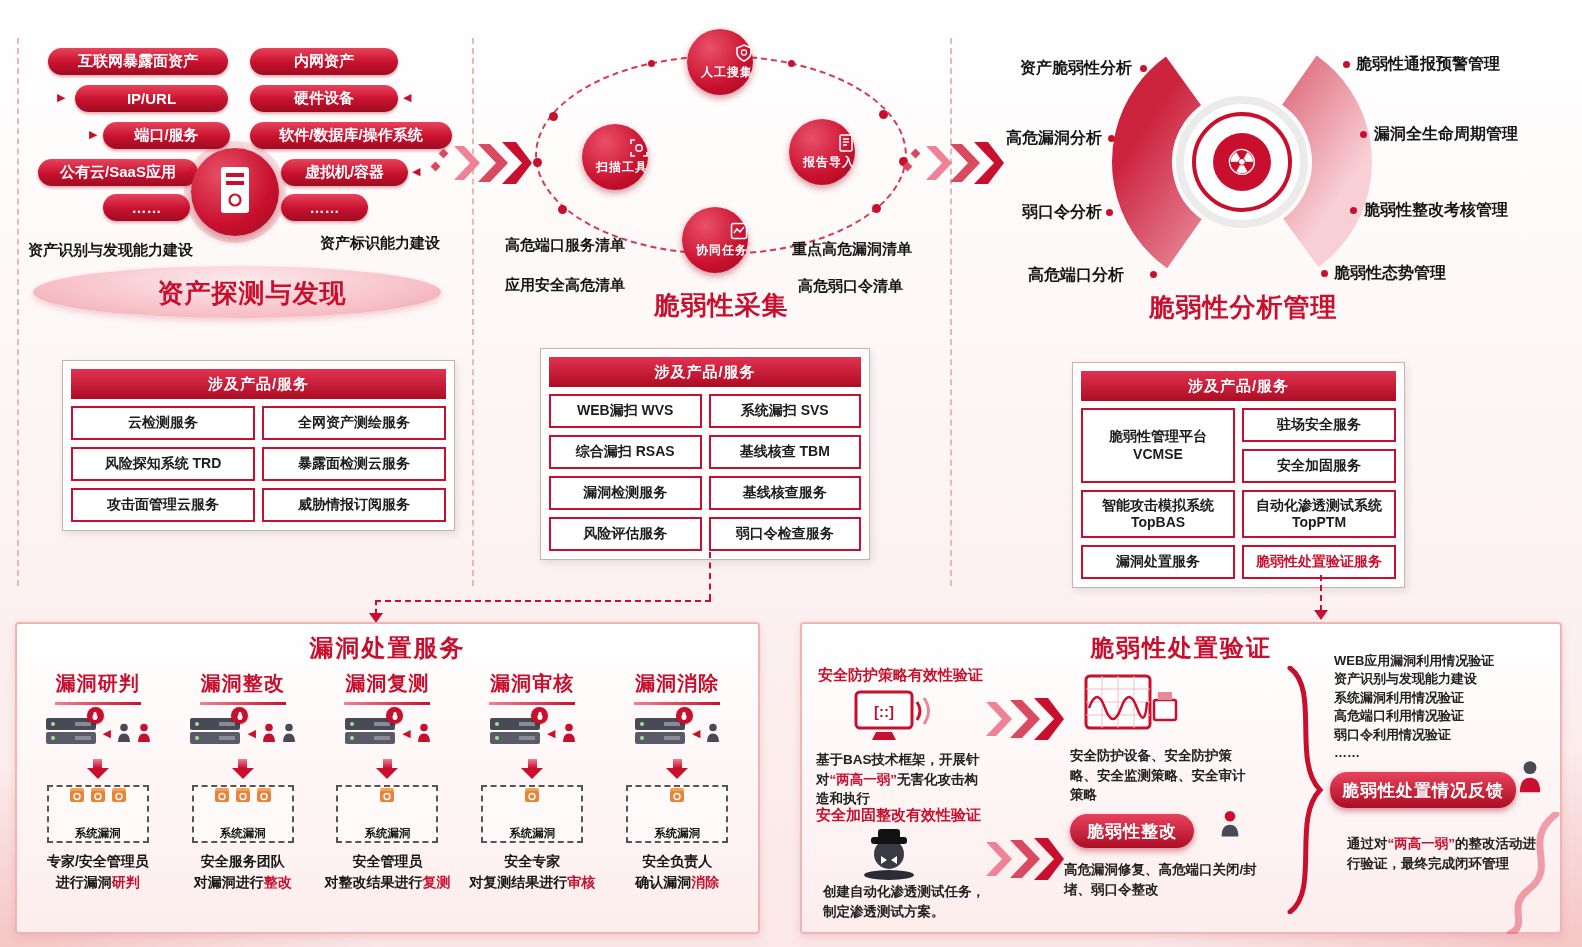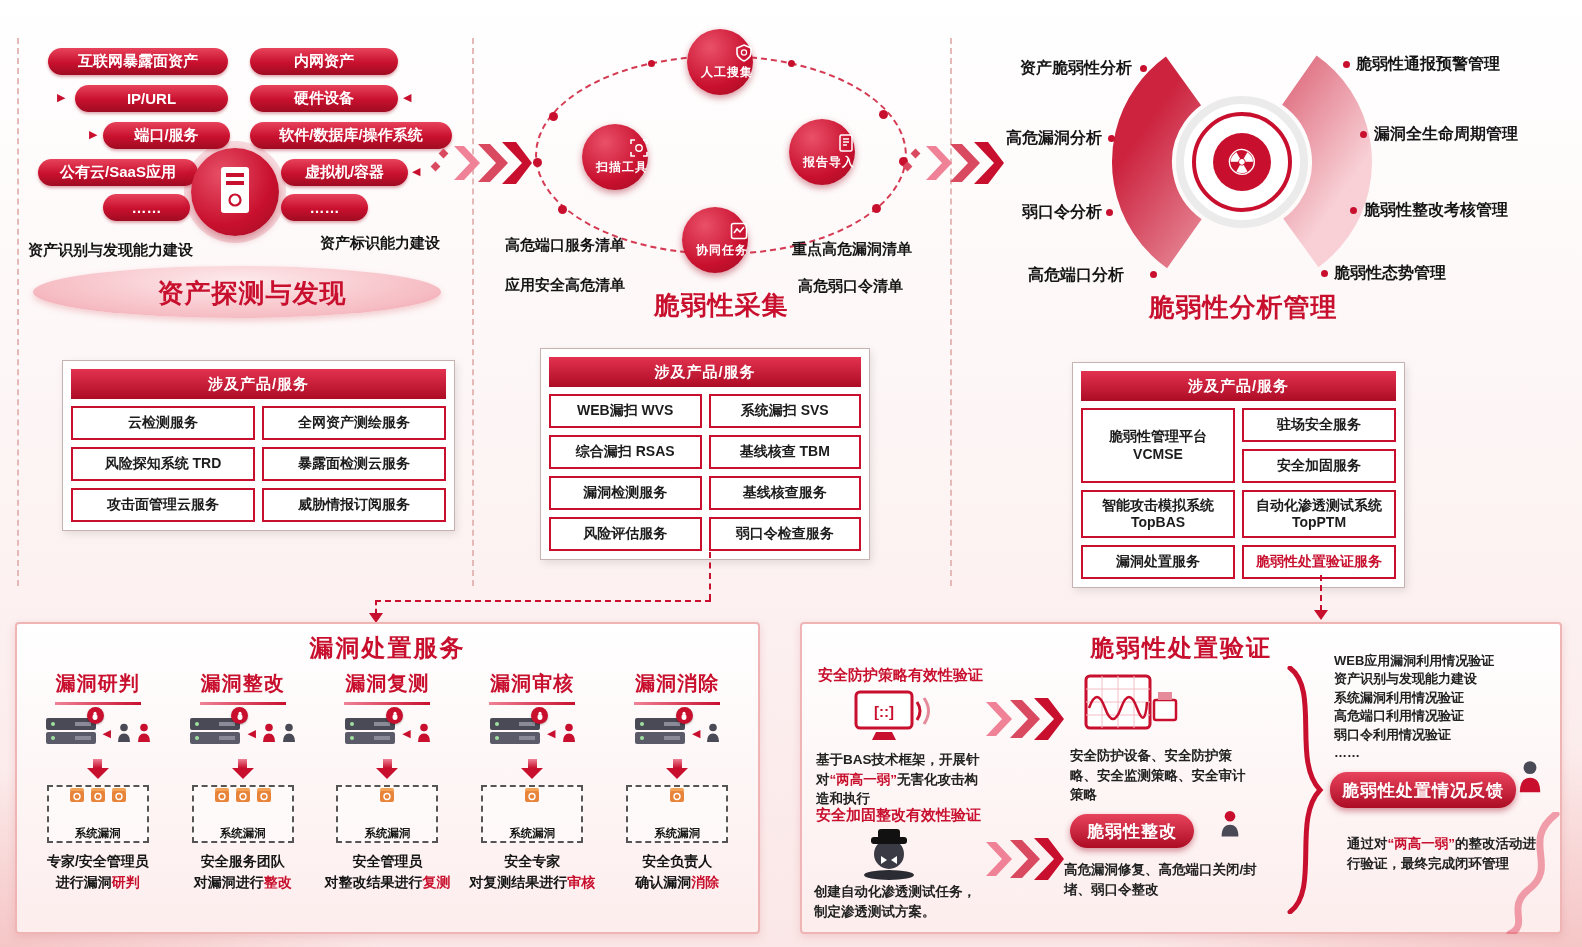--- a/index.html
+++ b/index.html
@@ -563,21 +563,21 @@
 
     <div class="vlab" style="left:14px;top:182px">安全加固整改有效性验证</div>
     <svg class="abs" style="left:52px;top:202px" width="70" height="54" viewBox="0 0 70 54">
       <ellipse cx="35" cy="49" rx="25" ry="5" fill="#2b2b33"></ellipse>
       <circle cx="35" cy="28" r="15" fill="#3a3a44"></circle>
       <rect x="17" y="11" width="36" height="7" rx="3" fill="#111"></rect>
       <rect x="24" y="3" width="22" height="10" rx="3" fill="#111"></rect>
       <path d="M27 30 l6 4 l-6 4 z" fill="#fff"></path>
       <path d="M43 30 l-6 4 l6 4 z" fill="#fff"></path>
     </svg>
-    <div class="vdesc" style="left:12px;top:258px;width:168px">创建自动化渗透测试任务，制定渗透测试方案。</div>
+    <div class="vdesc" style="left:21px;top:258px;width:168px">创建自动化渗透测试任务，制定渗透测试方案。</div>
 
     <svg class="abs" style="left:182px;top:72px" width="80" height="46" viewBox="0 0 80 46">
       <polygon points="2,6 18,23 2,40 12,40 28,23 12,6" fill="#ef8296"></polygon>
       <polygon points="26,4 44,23 26,42 38,42 56,23 38,4" fill="#d94a60"></polygon>
       <polygon points="50,2 70,23 50,44 64,44 80,23 64,2" fill="#c8102e"></polygon>
     </svg>
     <svg class="abs" style="left:182px;top:212px" width="80" height="46" viewBox="0 0 80 46">
       <polygon points="2,6 18,23 2,40 12,40 28,23 12,6" fill="#ef8296"></polygon>
       <polygon points="26,4 44,23 26,42 38,42 56,23 38,4" fill="#d94a60"></polygon>
       <polygon points="50,2 70,23 50,44 64,44 80,23 64,2" fill="#c8102e"></polygon>

